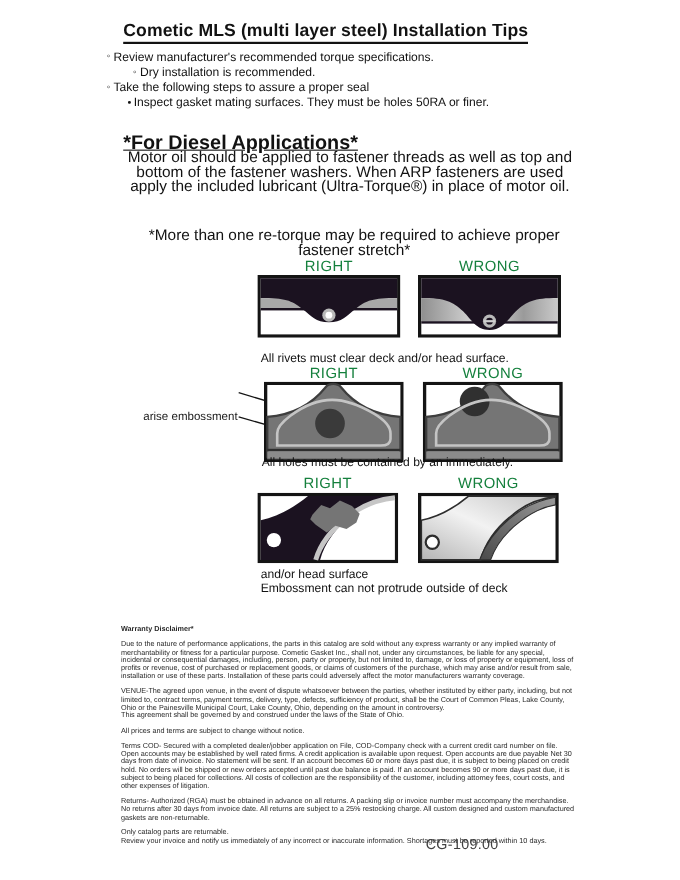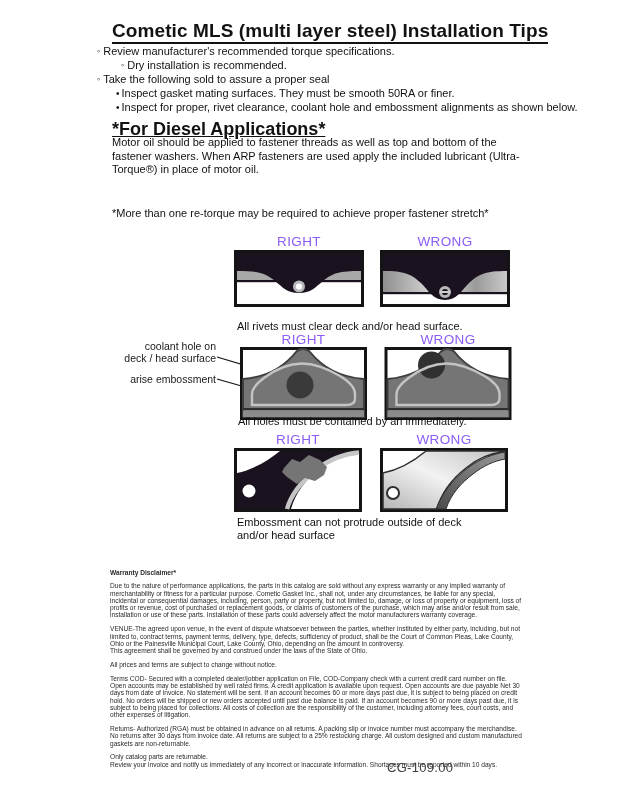--- a/index.html
+++ b/index.html
@@ -2,30 +2,30 @@
 <html><head>
 <meta charset="utf-8">
 <style>
   html,body{margin:0;padding:0;background:#fff;}
   #page{
     position:relative;width:618px;height:800px;background:#ffffff;overflow:hidden;
     font-family:"Liberation Sans","DejaVu Sans",sans-serif;color:#121212;
   }
   .abs{position:absolute;}
   .title{
-    font-size:19px;font-weight:bold;border-bottom:2px solid #121212;
+    font-size:16px;font-weight:bold;border-bottom:2px solid #121212;
     padding-bottom:1px;letter-spacing:0.1px;
   }
-  .body-txt{font-size:11px;line-height:13.5px;}
+  .body-txt{font-size:14px;line-height:13.5px;text-align:center;}
   .bullet-row{position:absolute;left:97px;font-size:11px;line-height:14px;white-space:nowrap;}
   .bullet-row .mk{font-size:9px;vertical-align:1px;margin-right:3px;}
   .sub-bullet-row{position:absolute;left:116px;font-size:11px;line-height:14px;white-space:nowrap;}
   .sub-bullet-row .mk{font-size:10px;margin-right:2px;}
   .sec-head{font-size:18px;font-weight:bold;text-decoration:underline;}
-  .dlabel{font-size:13.5px;letter-spacing:0.4px;text-align:center;color:#8b5cf6;}
+  .dlabel{font-size:13.5px;letter-spacing:0.4px;text-align:center;color:#15803d;}
   .caption{font-size:11px;line-height:12.5px;}
   .callout{font-size:10.5px;line-height:12px;text-align:right;color:#1a1a1a;}
   .legal{width:412px;font-size:6.6px;line-height:7.3px;color:#2a2a2a;}
   .legal-h{font-weight:bold;margin:0 0 6px 0;}
   .legal-p{margin:0 0 6.5px 0;}
   .legal-p.tight{margin:0;}
   .pagecode{font-size:13px;letter-spacing:0.3px;color:#404040;}
   svg{display:block;}
 </style>
 </head>
@@ -37,27 +37,24 @@
     <span class="title">Cometic MLS (multi layer steel) Installation Tips</span>
   </div>
 
   <div class="bullet-row" style="top:44px;">
     <span class="mk">◦</span><span>Review manufacturer's recommended torque specifications.</span>
   </div>
   <div class="bullet-row" style="top:58px;margin-left:24px;">
     <span class="mk">◦</span><span>Dry installation is recommended.</span>
   </div>
   <div class="bullet-row" style="top:72px;">
-    <span class="mk">◦</span><span>Take the following sold to assure a proper seal</span>
+    <span class="mk">◦</span><span>Take the following steps to assure a proper seal</span>
   </div>
   <div class="sub-bullet-row" style="top:86px;">
-    <span class="mk">•</span><span>Inspect gasket mating surfaces.  They must be smooth 50RA or finer.</span>
-  </div>
-  <div class="sub-bullet-row" style="top:100px;">
-    <span class="mk">•</span><span>Inspect for proper, rivet clearance, coolant hole and embossment alignments as shown below.</span>
+    <span class="mk">•</span><span>Inspect gasket mating surfaces.  They must be holes 50RA or finer.</span>
   </div>
 
   <div class="abs sec-head" style="left:112px;top:119px;">*For Diesel Applications*</div>
   <div class="abs body-txt" style="left:112px;top:136px;width:412px;">Motor oil should be applied to fastener threads as well as top and bottom of the fastener washers. When ARP fasteners are used apply the included lubricant (Ultra-Torque®) in place of motor oil.</div>
   <div class="abs body-txt" style="left:112px;top:207px;width:420px;">*More than one re-torque may be required to achieve proper fastener stretch*</div>
 
   <div class="abs dlabel" style="left:234px;top:234px;width:130px;">RIGHT</div>
   <div class="abs dlabel" style="left:380px;top:234px;width:130px;">WRONG</div>
 
   <svg class="abs" style="left:234px;top:250px;" width="130" height="57" viewBox="0 0 130 57">
@@ -85,24 +82,20 @@
     <circle cx="65" cy="42" r="6" fill="#b9b9b9"></circle>
     <circle cx="65" cy="42" r="3.1" fill="#1b1220"></circle>
     <rect x="60" y="41" width="10" height="2" fill="#cfcfcf"></rect>
   </svg>
 
   <div class="abs caption" style="left:237px;top:320px;width:300px;">All rivets must clear deck and/or head surface.</div>
 
   <div class="abs dlabel" style="left:240px;top:332px;width:127px;">RIGHT</div>
   <div class="abs dlabel" style="left:383px;top:332px;width:130px;">WRONG</div>
 
-  <div class="abs callout" style="left:100px;top:340px;width:116px;">
-    <div>coolant hole on</div>
-    <div>deck / head surface</div>
-  </div>
   <div class="abs callout" style="left:100px;top:373px;width:116px;">arise embossment</div>
 
   <svg class="abs" style="left:215px;top:352px;pointer-events:none;" width="85" height="42" viewBox="0 0 85 42">
     <line x1="2" y1="5" x2="76" y2="27" stroke="#141414" stroke-width="1.2"></line>
     <line x1="2" y1="27" x2="37" y2="37" stroke="#141414" stroke-width="1.2"></line>
   </svg>
 
   <svg class="abs" style="left:240px;top:347px;" width="127" height="73" viewBox="0 0 127 73">
     <rect x="1.5" y="1.5" width="124" height="70" fill="#ffffff" stroke="#141414" stroke-width="3"></rect>
     <path d="M3,32 C28,30 44,20 56,5 C58,2.5 60,2 63,2 C66,2 68,2.5 70,5 C82,20 98,30 124,32 L124,70 L3,70 Z" fill="#757575" stroke="#3e3e3e" stroke-width="2"></path>
@@ -146,22 +139,22 @@
           <stop offset="1" stop-color="#9a9a9a"></stop>
       </linearGradient>
     </defs>
     <rect x="1.5" y="1.5" width="125" height="61" fill="#ffffff" stroke="#141414" stroke-width="3"></rect>
     <path d="M46,3 C34,13 18,22 3,25 L3,61 L57,61 C61,46 72,31 86,20 C98,10 112,5 125,3.5 L125,3 Z" fill="url(#g-band3)" stroke="#2e2e2e" stroke-width="1.5"></path>
     <path d="M56,61 C62,45 74,30 89,19 C100,11 113,6 125,4 L125,11 C114,13 103,18 93,26 C81,35 71,46 66,61 Z" fill="url(#g-stripe3)" stroke="#2e2e2e" stroke-width="1"></path>
     <circle cx="13" cy="45" r="6" fill="#ffffff" stroke="#2e2e2e" stroke-width="2"></circle>
   </svg>
 
   <div class="abs caption" style="left:237px;top:516px;width:300px;">
+    <div>and/or head surface</div>
     <div>Embossment can not protrude outside of deck</div>
-    <div>and/or head surface</div>
   </div>
 
   <div class="abs legal" style="left:110px;top:569px;">
     <div class="legal-h">Warranty Disclaimer*</div>
     <div class="legal-p">Due to the nature of performance applications, the parts in this catalog are sold without any express warranty or any implied warranty of merchantability or fitness for a particular purpose.  Cometic Gasket Inc., shall not, under any circumstances, be liable for any special, incidental or consequential damages, including, person, party or property, but not limited to, damage, or loss of property or equipment, loss of profits or revenue, cost of purchased or replacement goods, or claims of customers of the purchase, which may arise and/or result from sale, installation or use of these parts.  Installation of these parts could adversely affect the motor manufacturers warranty coverage.</div>
     <div class="legal-p tight">VENUE-The agreed upon venue, in the event of dispute whatsoever between the parties, whether instituted by either party, including, but not limited to, contract terms, payment terms, delivery, type, defects, sufficiency of product, shall be the Court of Common Pleas, Lake County, Ohio or the Painesville Municipal Court, Lake County, Ohio, depending on the amount in controversy.</div>
     <div class="legal-p">This agreement shall be governed by and construed under the laws of the State of Ohio.</div>
     <div class="legal-p">All prices and terms are subject to change without notice.</div>
     <div class="legal-p">Terms COD- Secured with a completed dealer/jobber application on File, COD-Company check with a current credit card number on file.  Open accounts may be established by well rated firms.  A credit application is available upon request.  Open accounts are due payable Net 30 days from date of invoice.  No statement will be sent.  If an account becomes 60 or more days past due, it is subject to being placed on credit hold.  No orders will be shipped or new orders accepted until past due balance is paid.  If an account becomes 90 or more days past due, it is subject to being placed for collections.  All costs of collection are the responsibility of the customer, including attorney fees, court costs, and other expenses of litigation.</div>
     <div class="legal-p">Returns- Authorized (RGA) must be obtained in advance on all returns.  A packing slip or invoice number must accompany the merchandise.  No returns after 30 days from invoice date.  All returns are subject to a 25% restocking charge.  All custom designed and custom manufactured gaskets are non-returnable.</div>

